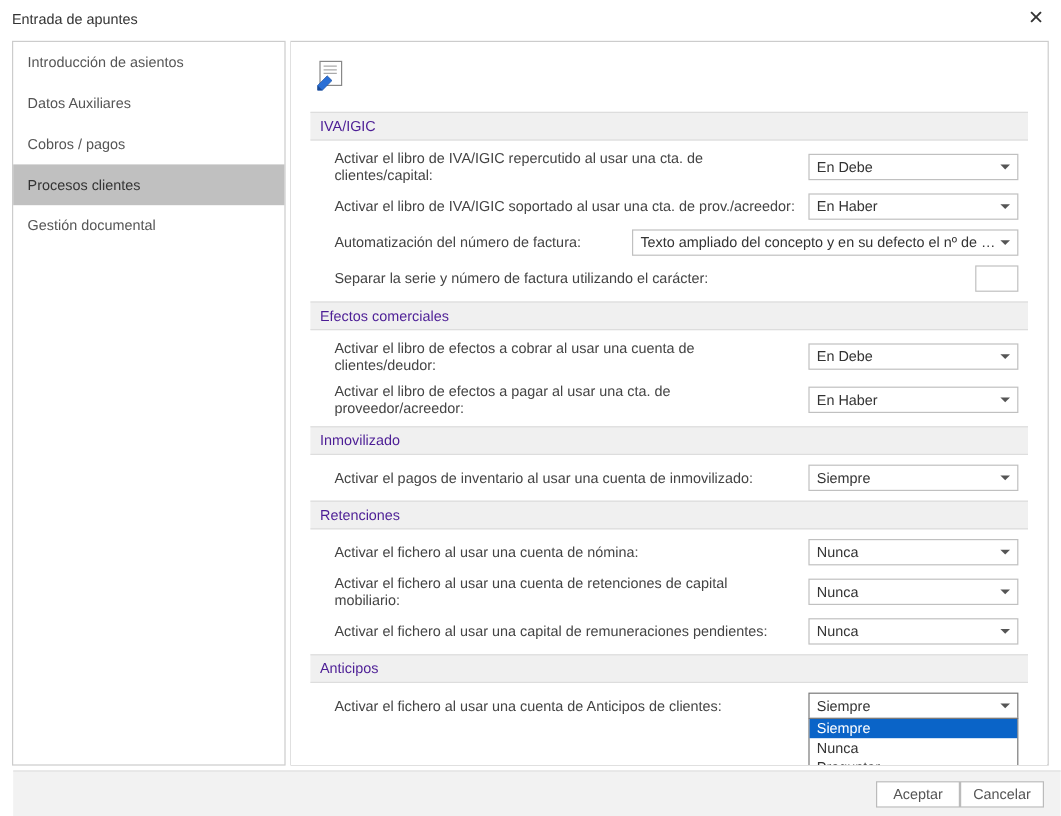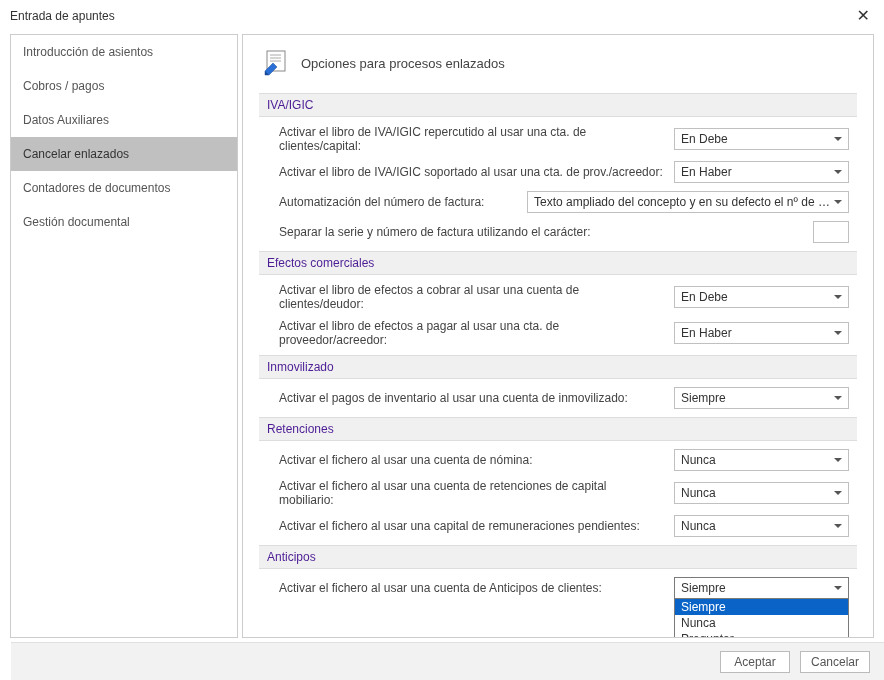--- a/index.html
+++ b/index.html
@@ -145,21 +145,21 @@
   .footer {
     position: absolute;
     left: 11px;
     right: 0;
     bottom: 0;
     height: 38px;
     background: #f2f2f2;
     display: flex;
     justify-content: flex-end;
     align-items: center;
-    gap: 10px;
+    gap: 0;
     padding: 0 14px;
     border-top: 1px solid #e0e0e0;
   }
   .btn {
     min-width: 70px;
     height: 22px;
     border: 1px solid #bbb;
     background: #fff;
     font-size: 12px;
     cursor: pointer;
@@ -178,40 +178,38 @@
 <body>
 
 <div class="titlebar">
   <span class="title">Entrada de apuntes</span>
   <span class="close">✕</span>
 </div>
 
 <div class="content">
   <div class="sidebar">
     <div class="sidebar-item"><span>Introducción de asientos</span></div>
+    <div class="sidebar-item"><span>Datos Auxiliares</span></div>
     <div class="sidebar-item"><span>Cobros / pagos</span></div>
-    <div class="sidebar-item"><span>Datos Auxiliares</span></div>
-    <div class="sidebar-item selected"><span>Cancelar enlazados</span></div>
-    <div class="sidebar-item"><span>Contadores de documentos</span></div>
+    <div class="sidebar-item selected"><span>Procesos clientes</span></div>
     <div class="sidebar-item"><span>Gestión documental</span></div>
   </div>
 
   <div class="main">
     <div class="header">
       <span class="header-icon">
         <svg width="28" height="28" viewBox="0 0 28 28">
           <rect x="4" y="2" width="18" height="20" fill="#fff" stroke="#888" stroke-width="1"></rect>
           <line x1="7" y1="6" x2="18" y2="6" stroke="#aaa" stroke-width="1"></line>
           <line x1="7" y1="9" x2="18" y2="9" stroke="#aaa" stroke-width="1"></line>
           <line x1="7" y1="12" x2="18" y2="12" stroke="#aaa" stroke-width="1"></line>
           <path d="M 2 22 L 10 14 L 14 18 L 6 26 L 2 26 Z" fill="#2a6fd6" stroke="#1a4a96" stroke-width="0.5"></path>
           <path d="M 2 26 L 2 22 L 6 26 Z" fill="#1a4a96"></path>
         </svg>
       </span>
-      <span class="header-title">Opciones para procesos enlazados</span>
     </div>
 
     <div class="section-header">IVA/IGIC</div>
     <div class="row">
       <span class="row-label">Activar el libro de IVA/IGIC repercutido al usar una cta. de clientes/capital:</span>
       <div class="combo">
         <span class="combo-val">En Debe</span>
         <span class="caret"></span>
       </div>
     </div>

